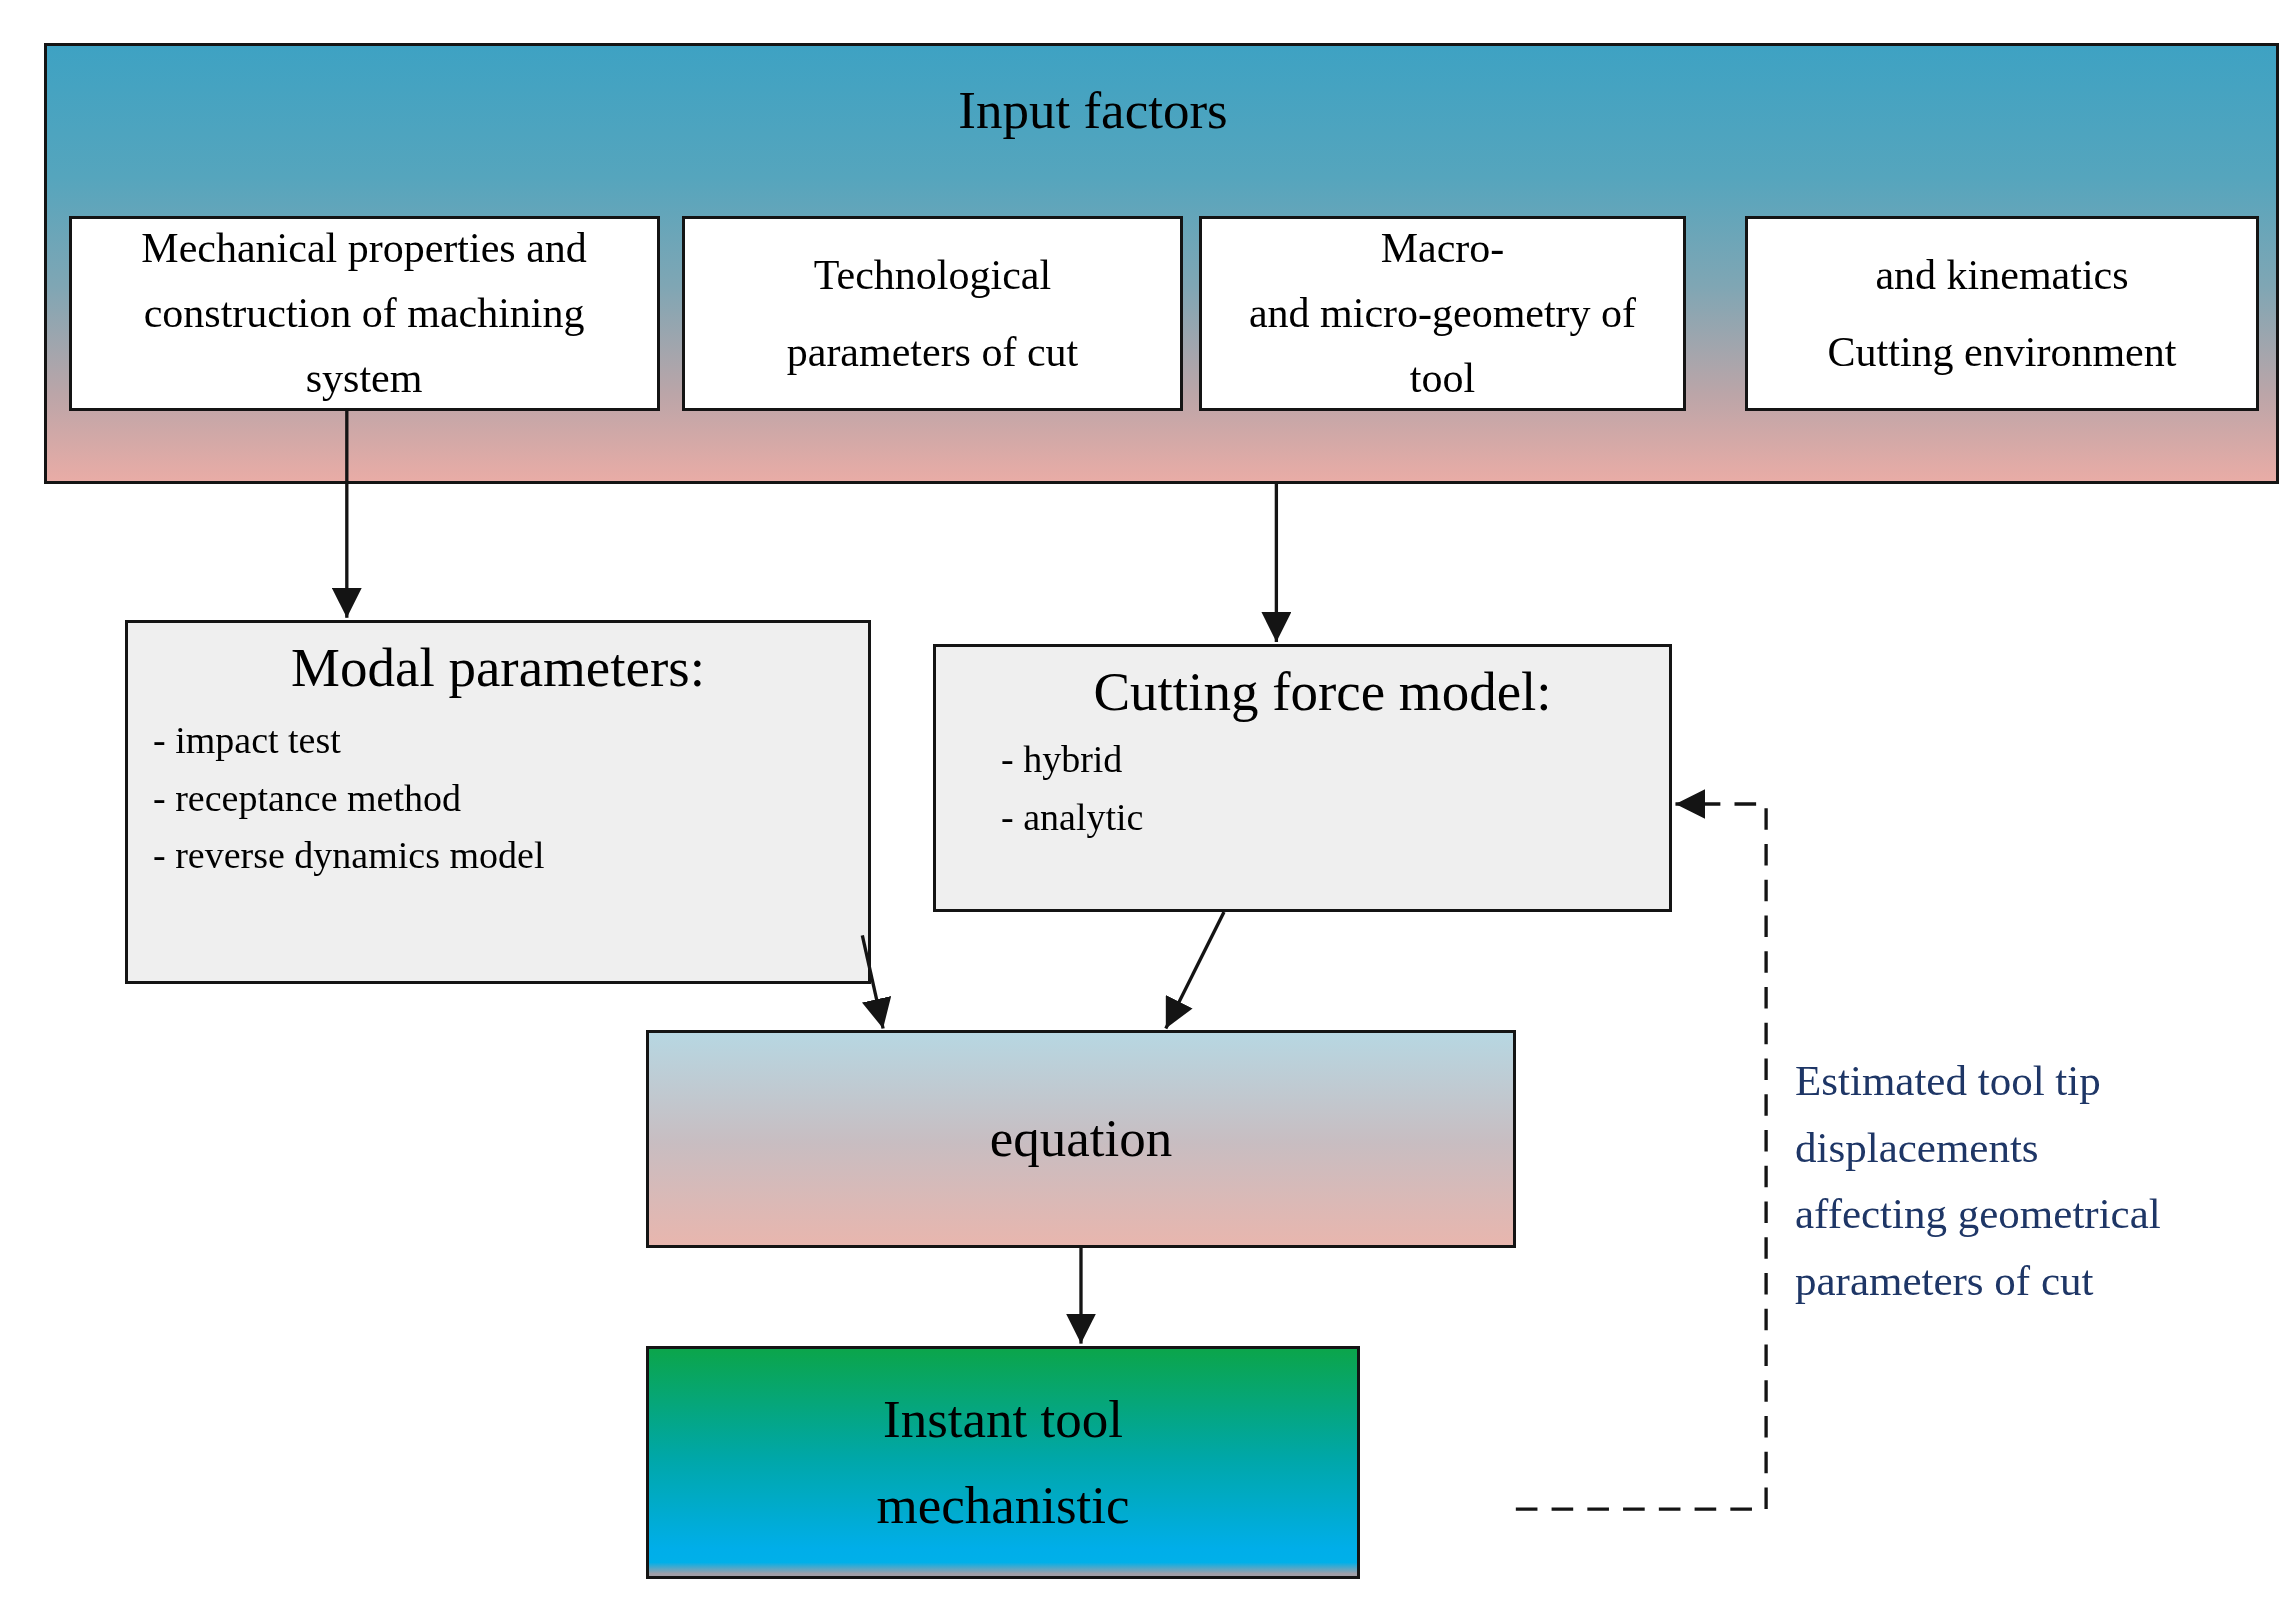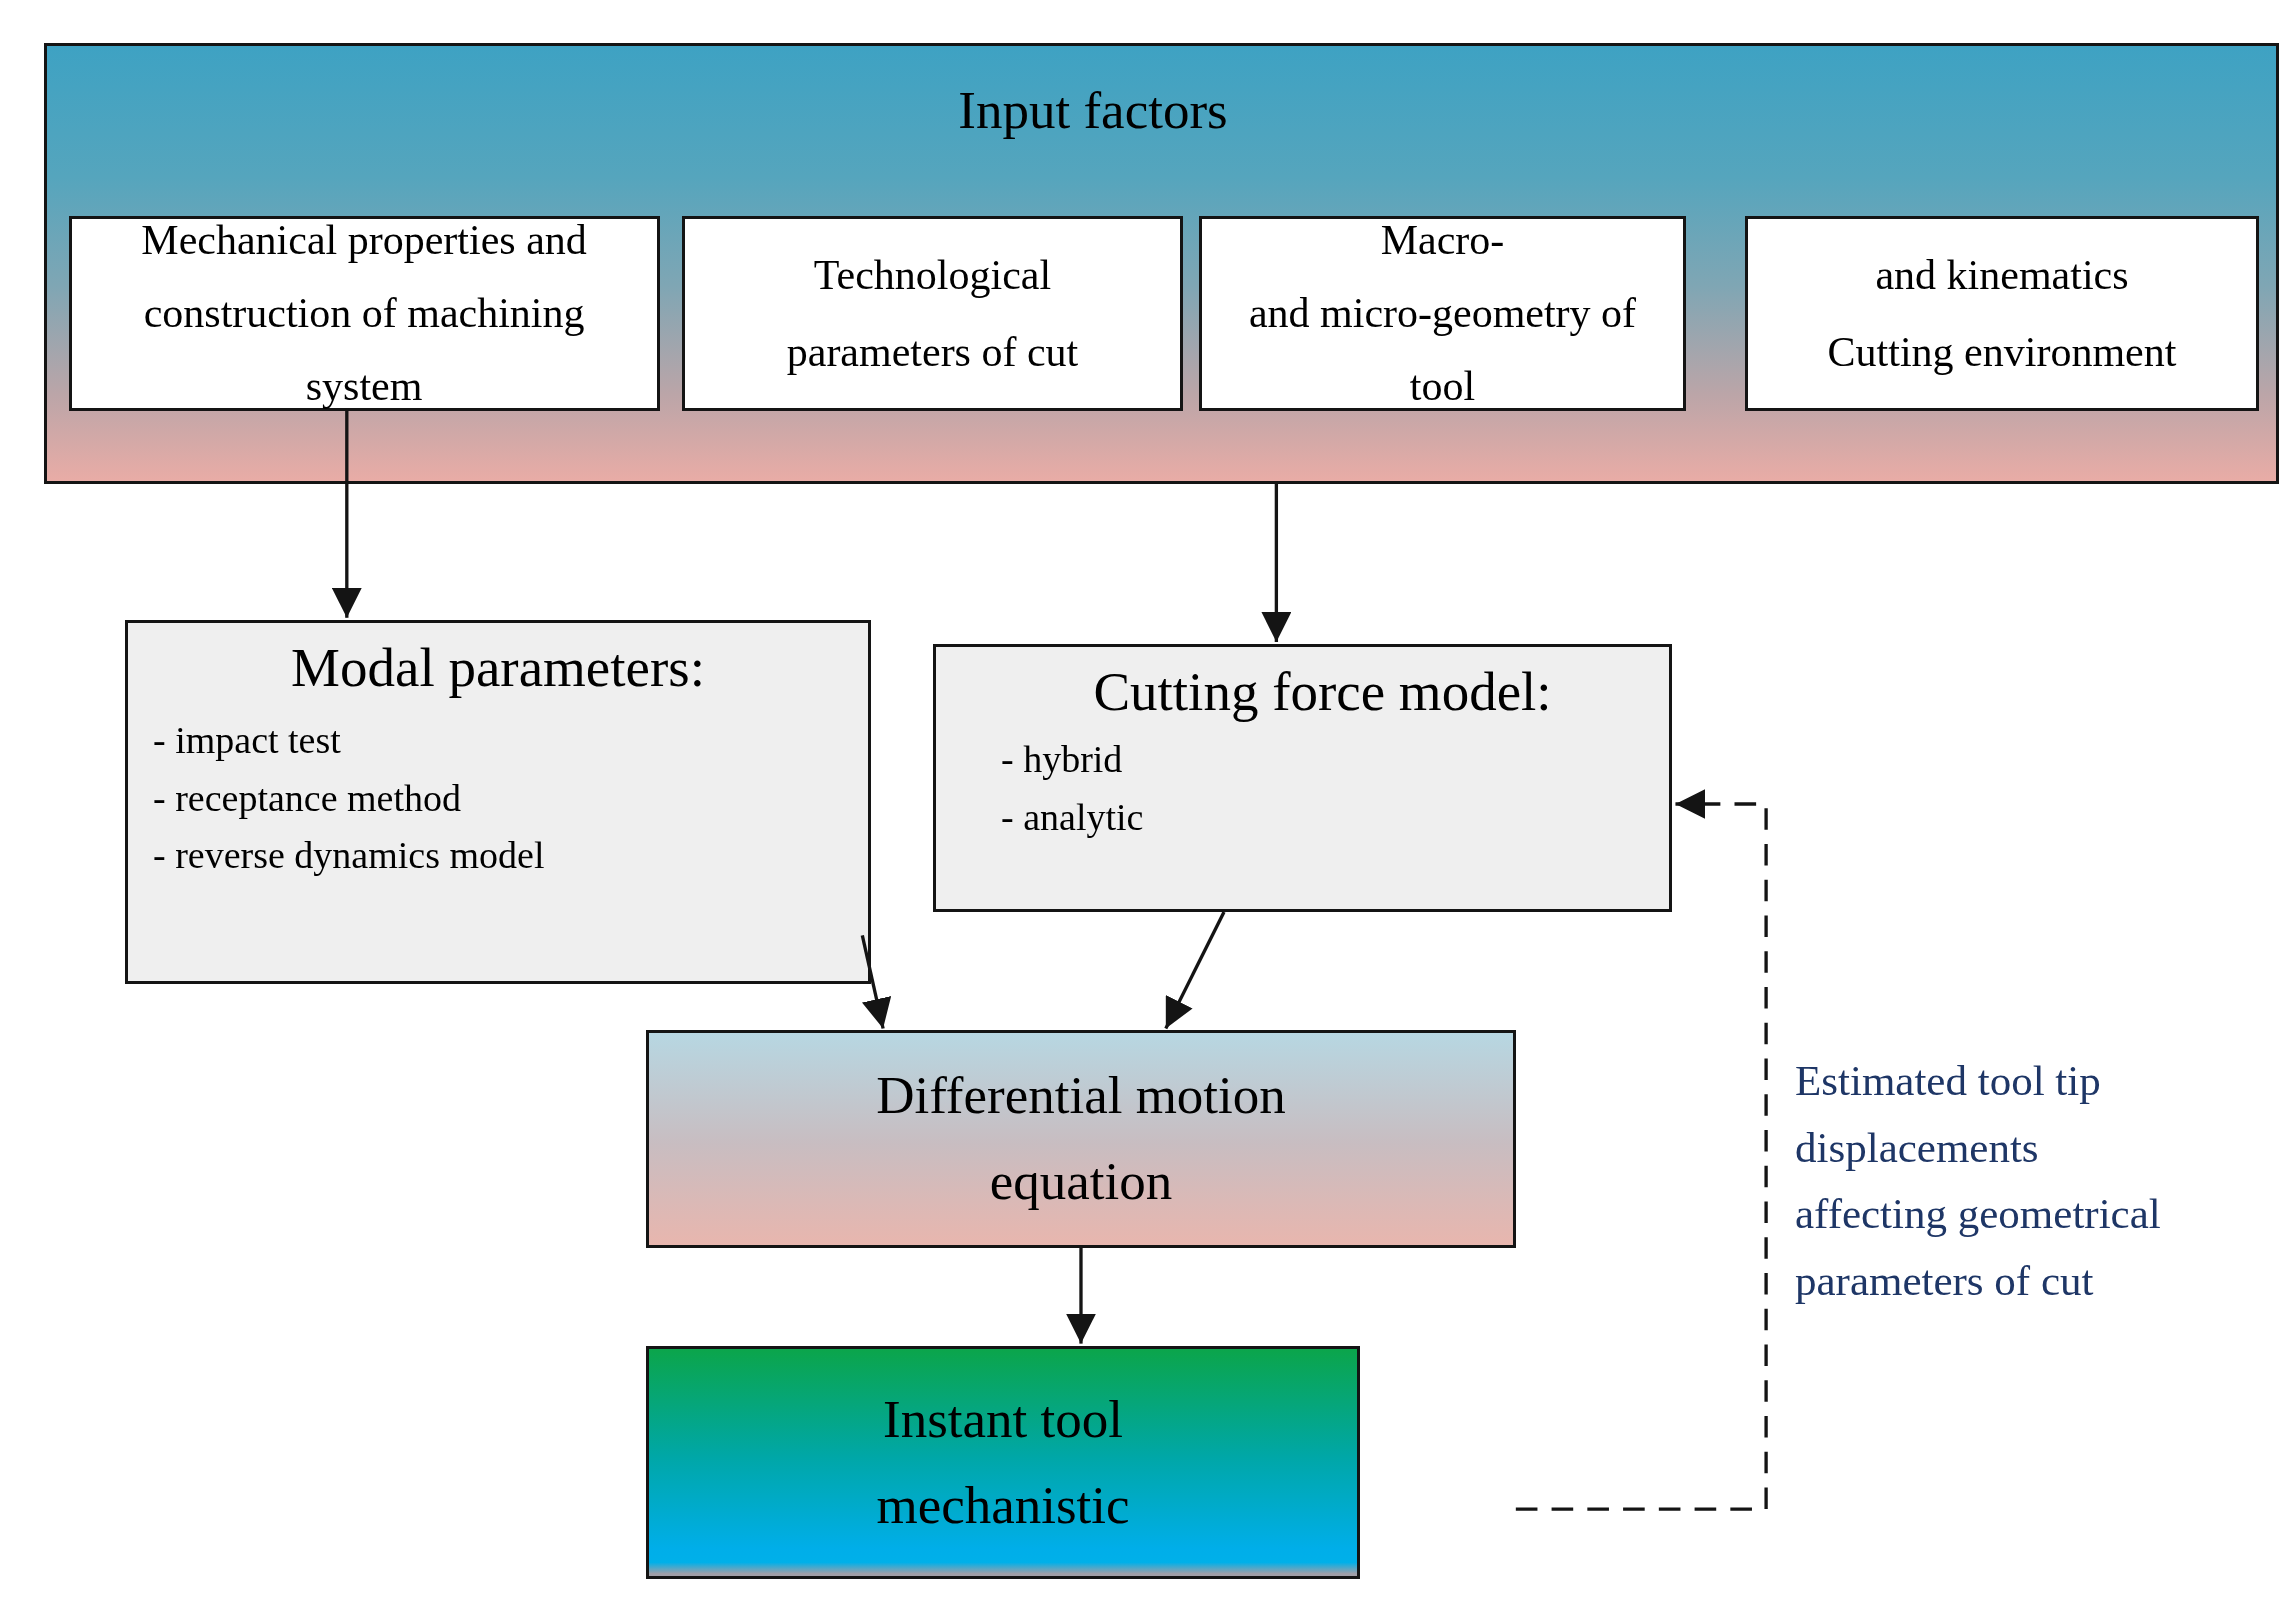--- a/index.html
+++ b/index.html
@@ -43,21 +43,21 @@
     box-sizing: border-box;
     border: 3.3px solid #141414;
     background: #ffffff;
     display: flex;
     flex-direction: column;
     align-items: center;
     justify-content: center;
     text-align: center;
     font-size: 42px;
   }
-  .input-box.lines3 { line-height: 1.55; gap: 8px; }
+  .input-box.lines3 { line-height: 1.55; }
   .input-box.lines2 { line-height: 1.82; }
   .ib1 { left: 21.6px;   width: 591px; }
   .ib2 { left: 635px;  width: 501px; }
   .ib3 { left: 1152px; width: 487px; align-items: center; }
   .ib4 { left: 1698px; width: 514px; }
 
   
   .gray-box {
     position: absolute;
     box-sizing: border-box;
@@ -164,21 +164,20 @@
     <div class="g-item">- reverse dynamics model</div>
   </div>
 
   <div class="gray-box" id="cutting-box">
     <div class="g-title">Cutting force model:</div>
     <div class="g-item">- hybrid</div>
     <div class="g-item">- analytic</div>
   </div>
 
   <div class="grad-box" id="diff-box">
-    <span>Differential motion</span>
     <span>equation</span>
   </div>
 
   <div class="grad-box" id="instant-box">
     <span>Instant tool</span>
     <span>mechanistic</span>
   </div>
 
   <div class="annotation" style="color: rgb(30, 54, 102);">
     <div>Estimated tool tip</div>

